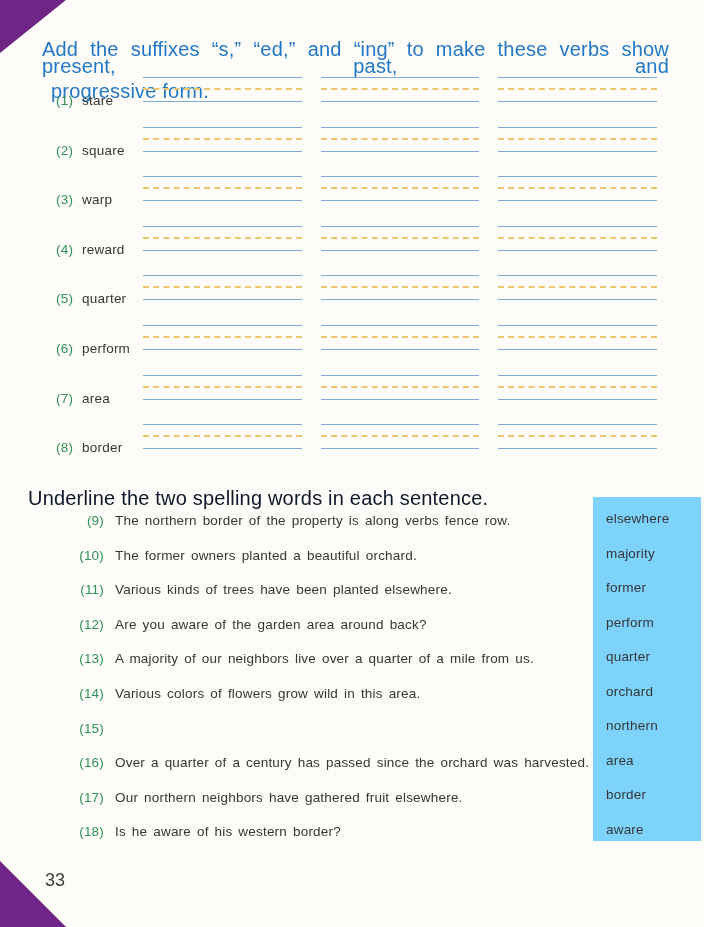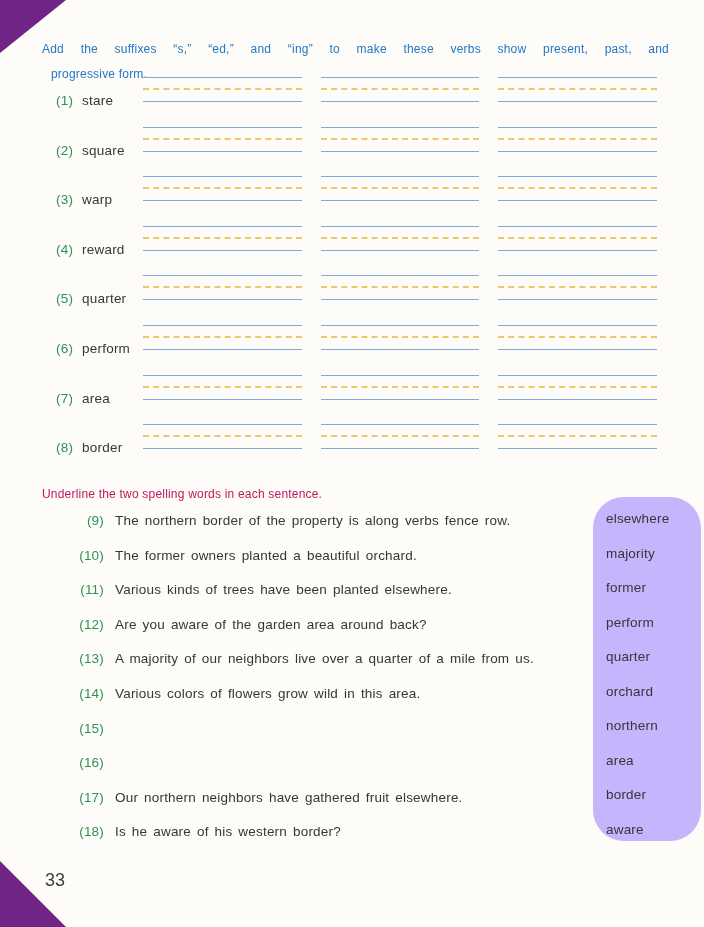--- a/index.html
+++ b/index.html
@@ -10,50 +10,50 @@
     -webkit-font-smoothing:antialiased;
   }
   
   .tri-top{position:absolute;top:0;left:0;width:66px;height:53px;background:#6f2486;
     clip-path:polygon(0 0,100% 0,0 100%);}
   .tri-bottom{position:absolute;bottom:0;left:0;width:66px;height:66px;background:#6f2486;
     clip-path:polygon(0 0,100% 100%,0 100%);}
 
   
   .instruction{position:absolute;left:42px;top:41px;width:627px;color:#2278c5;
-    font-size:12px;line-height:17px;letter-spacing:.2px;}
+    font-size:20px;line-height:17px;letter-spacing:.2px;}
   .instr-l1{text-align:justify;text-align-last:justify;}
   .instr-l2{padding-left:9px;margin-top:8px;}
 
   
   .verbs{position:absolute;top:77px;left:0;width:704px;}
   .verb-row{display:flex;height:26px;margin-bottom:23.6px;}
   .verb-label{width:143px;position:relative;flex:none;}
   .verb-label-inner{position:absolute;left:56px;bottom:-5px;white-space:nowrap;
     display:flex;gap:9px;font-size:13.5px;letter-spacing:.2px;}
   .verb-num{color:#2f9156;}
   .verb-word{color:#363636;}
   .lines{flex:1;display:flex;gap:19px;margin-right:47px;}
   .linegroup{flex:1;position:relative;}
   .ln{position:absolute;left:0;right:0;height:0;}
   .ln.top{top:0;border-top:1.5px solid #7caada;}
   .ln.mid{top:11px;border-top:2px dashed #ecc76d;}
   .ln.bot{top:24px;border-top:1.5px solid #7caada;}
 
   
-  .section2-heading{position:absolute;left:42px;top:487px;color:#be185d;
-    font-size:12px;letter-spacing:.2px;}
+  .section2-heading{position:absolute;left:28px;top:487px;color:#0f172a;
+    font-size:20px;letter-spacing:.2px;}
   .sentences{position:absolute;left:34px;top:513px;width:545px;}
   .sentence{display:flex;align-items:baseline;height:34.6px;font-size:13.5px;letter-spacing:.2px;}
   .s-num{width:70px;text-align:right;color:#2f9156;flex:none;}
   .s-text{margin-left:11px;color:#363636;word-spacing:2px;white-space:nowrap;}
 
   
   .wordbank{position:absolute;left:593px;top:497px;width:108px;height:344px;
-    background:#c4b5fd;padding-top:5px;box-sizing:border-box;border-radius:31px;}
+    background:#7dd3fc;padding-top:5px;box-sizing:border-box;}
   .wb-word{height:34.5px;line-height:34.5px;padding-left:13px;font-size:13.5px;
     color:#363636;letter-spacing:.2px;}
 
   .page-number{position:absolute;left:45px;top:870px;font-size:18px;color:#3c3c3c;}
 </style>
 </head>
 <body>
 
 <div class="tri-top"></div>
 <div class="tri-bottom"></div>
@@ -300,20 +300,21 @@
   </div>
   <div class="sentence">
     <span class="s-num">(14)</span>
     <span class="s-text">Various colors of flowers grow wild in this area.</span>
   </div>
   <div class="sentence">
     <span class="s-num">(15)</span>
   </div>
   <div class="sentence">
     <span class="s-num">(16)</span>
+    <span class="s-text">Over a quarter of a century has passed since the orchard was harvested.</span>
   </div>
   <div class="sentence">
     <span class="s-num">(17)</span>
     <span class="s-text">Our northern neighbors have gathered fruit elsewhere.</span>
   </div>
   <div class="sentence">
     <span class="s-num">(18)</span>
     <span class="s-text">Is he aware of his western border?</span>
   </div>
 </div>

